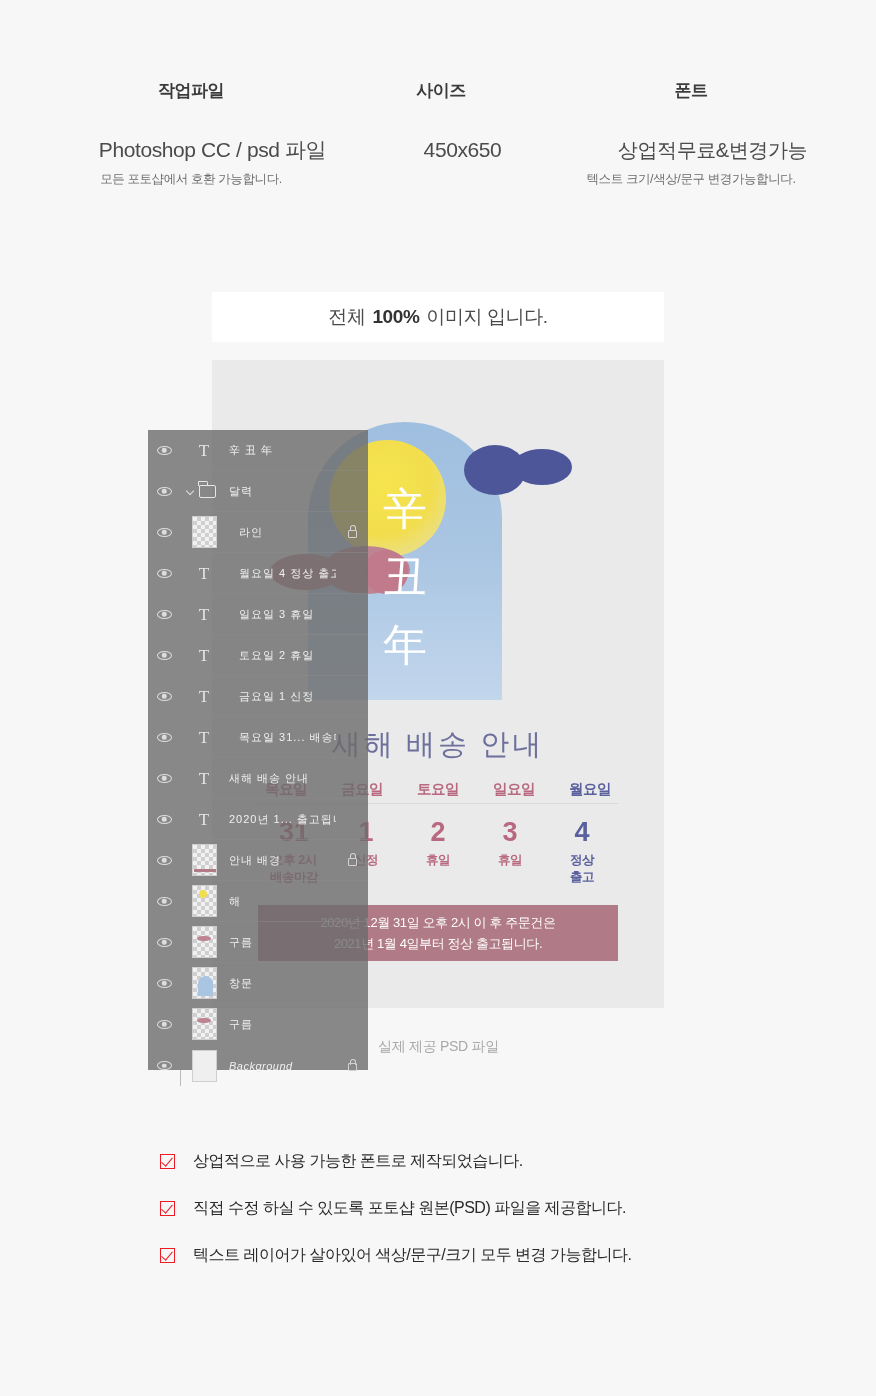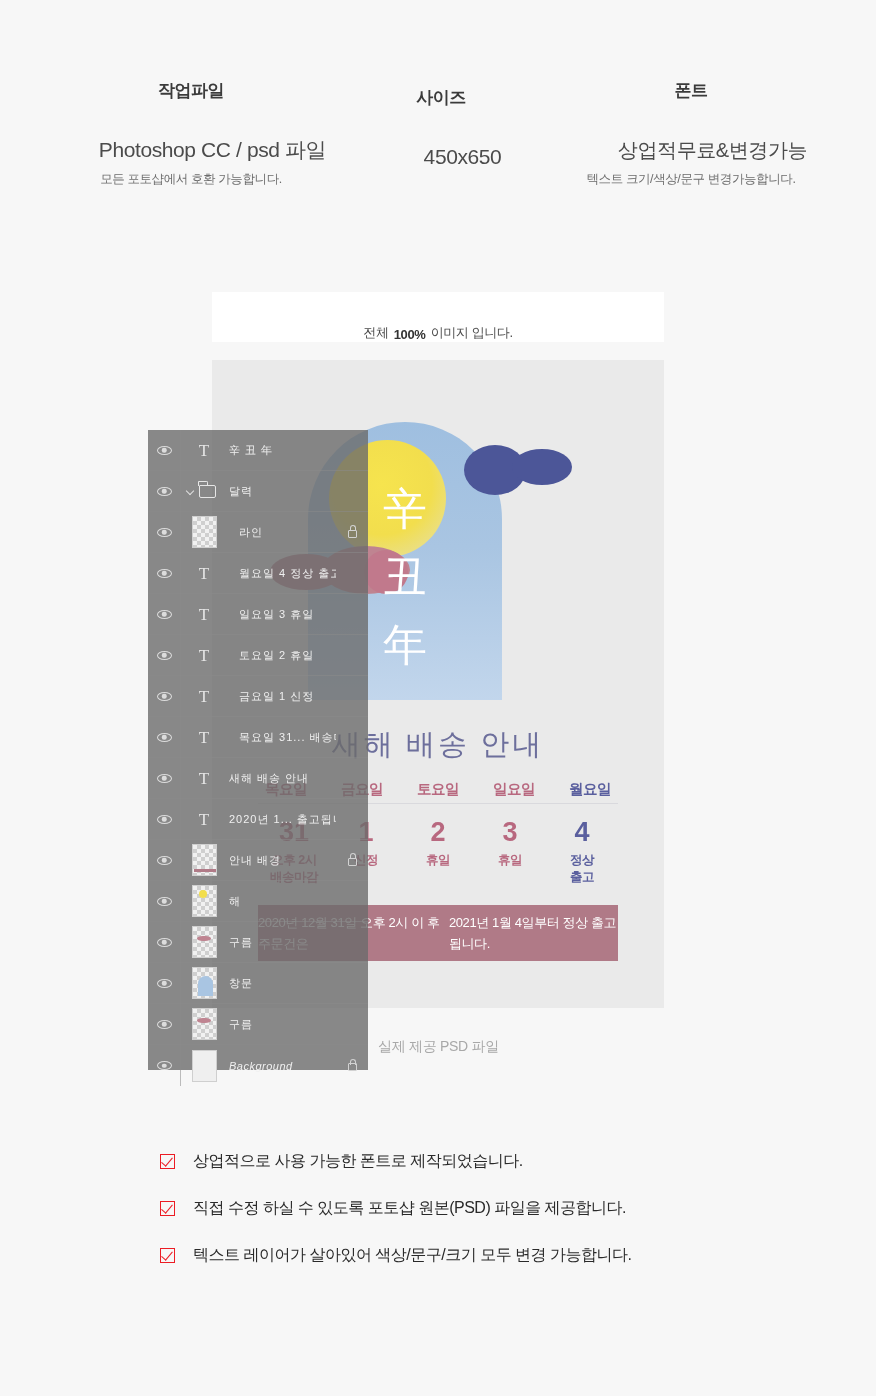--- a/index.html
+++ b/index.html
@@ -11,21 +11,21 @@
   }
   .page { position: relative; width: 876px; height: 1396px; background: #f7f7f7; }
 
   
   .spec-row {
     position: absolute; top: 80px; left: 3px; width: 876px;
     display: flex;
   }
   .spec-col { flex: 1; text-align: center; }
   .spec-col.c1 { flex: 0 0 376px; }
-  .spec-col.c2 { flex: 0 0 124px; margin-top: 7px; }
+  .spec-col.c2 { flex: 0 0 124px; }
   .spec-col.c3 { flex: 0 0 376px; }
   .spec-title {
     font-size: 17px; font-weight: bold; color: #3b3b3b;
     letter-spacing: -0.5px; line-height: 22px;
   }
   .spec-value {
     margin-top: 34px;
     font-size: 21px; color: #4b4b4b; font-weight: 400;
     letter-spacing: -0.4px; line-height: 28px; padding-left: 43px;
   }
@@ -34,22 +34,22 @@
     margin-top: 6px;
     font-size: 12.5px; color: #6d6d6d; letter-spacing: -0.4px;
     line-height: 18px;
   }
 
   
   .banner {
     position: absolute; left: 212px; top: 292px;
     width: 452px; height: 50px;
     background: #ffffff;
-    display: flex; align-items: flex-end; justify-content: center;
-    font-size: 13px; color: #4a4a4a; letter-spacing: -0.4px;
+    display: flex; align-items: center; justify-content: center;
+    font-size: 19px; color: #4a4a4a; letter-spacing: -0.4px;
   }
   .banner b { font-weight: bold; color: #333; margin: 0 2px; }
 
   
   .canvas-wrap {
     position: absolute; left: 212px; top: 360px;
     width: 452px; height: 648px;
     background: #eaeaea;
     overflow: hidden;
   }
@@ -141,21 +141,21 @@
     line-height: 17px; letter-spacing: -0.5px;
   }
   .rose { color: #b8687f; }
   .indigo { color: #5a5f9e; }
 
   
   .notice {
     position: absolute; left: 46px; top: 545px;
     width: 360px; height: 56px;
     background: #b07a87;
-    display: flex; flex-direction: row;
+    display: flex; flex-direction: column;
     align-items: center; justify-content: center;
     color: #ffffff; font-size: 13px; line-height: 21px;
     letter-spacing: -0.4px;
   }
 
   
   .layers {
     position: absolute; left: 148px; top: 430px;
     width: 220px; height: 640px;
     background: rgba(108,108,108,0.80);

